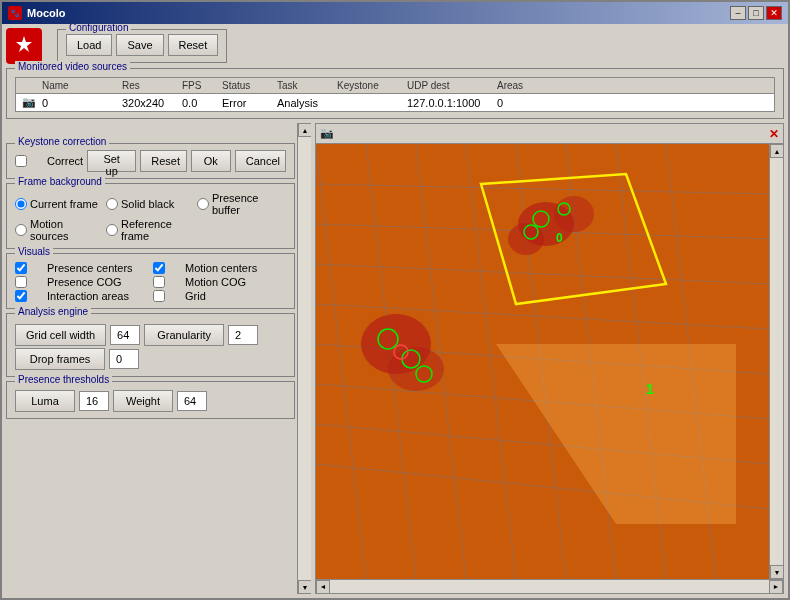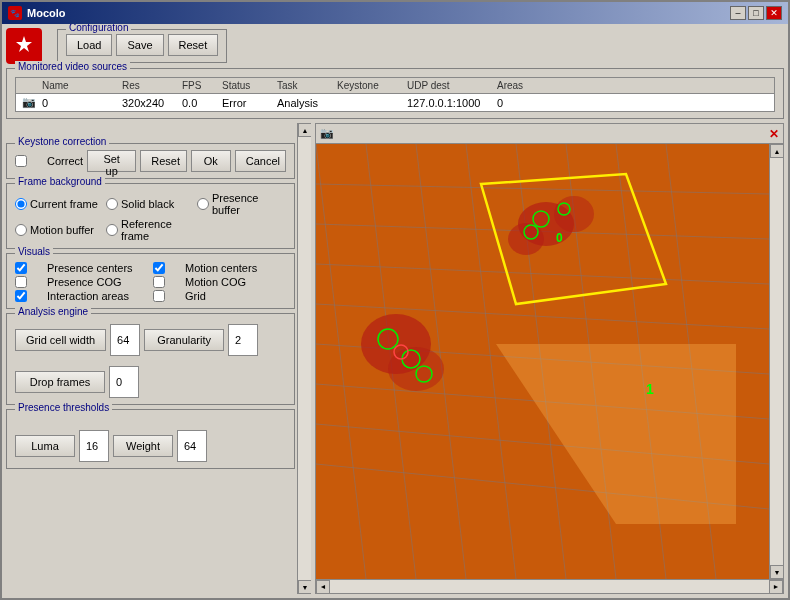--- a/index.html
+++ b/index.html
@@ -222,21 +222,21 @@
       margin: 0;
       cursor: pointer;
     }
     .inline-value {
       display: inline-flex;
       align-items: center;
       background: white;
       border: 1px solid #888;
       padding: 1px 6px;
       min-width: 30px;
-      height: 32px;
+      height: 20px;
       font-size: 11px;
     }
     .label-btn-row {
       display: flex;
       align-items: center;
       gap: 4px;
       margin-top: 2px;
     }
     .panel-scroll-v {
       width: 14px;
@@ -342,21 +342,21 @@
               <div class="radio-item">
                 <input type="radio" name="frame_bg" style="">
                 <span>Solid black</span>
               </div>
               <div class="radio-item">
                 <input type="radio" name="frame_bg" style="">
                 <span>Presence buffer</span>
               </div>
               <div class="radio-item">
                 <input type="radio" name="frame_bg" style="">
-                <span>Motion buffer</span>
+                <span>Motion sources</span>
               </div>
               <div class="radio-item">
                 <input type="radio" name="frame_bg" style="">
                 <span>Reference frame</span>
               </div>
             </div>
           </div>
 
           <div class="group-box">
             <span class="group-label">Visuals</span>
@@ -383,37 +383,37 @@
               </div>
               <div class="checkbox-item">
                 <input type="checkbox" style="">
                 <span>Grid</span>
               </div>
             </div>
           </div>
 
           <div class="group-box">
             <span class="group-label">Analysis engine</span>
-            <div style="margin-top:4px; display:flex; flex-direction:column; gap:8px;">
+            <div style="margin-top:4px; display:flex; flex-direction:column; gap:0;">
               <div class="label-btn-row">
                 <button class="btn" style="min-width:90px;">Grid cell width</button>
                 <span class="inline-value">64</span>
                 <button class="btn" style="min-width:80px;">Granularity</button>
                 <span class="inline-value">2</span>
               </div>
               <div class="label-btn-row">
                 <button class="btn" style="min-width:90px;">Drop frames</button>
                 <span class="inline-value">0</span>
               </div>
             </div>
           </div>
 
           <div class="group-box">
             <span class="group-label">Presence thresholds</span>
-            <div class="label-btn-row" style="margin-top:16px;align-items:center;">
+            <div class="label-btn-row" style="margin-top:4px;align-items:center;">
               <button class="btn" style="min-width:60px;">Luma</button>
               <span class="inline-value">16</span>
               <button class="btn" style="min-width:60px;">Weight</button>
               <span class="inline-value">64</span>
             </div>
           </div>
 
         </div>
 
         <div class="panel-scroll-v">

